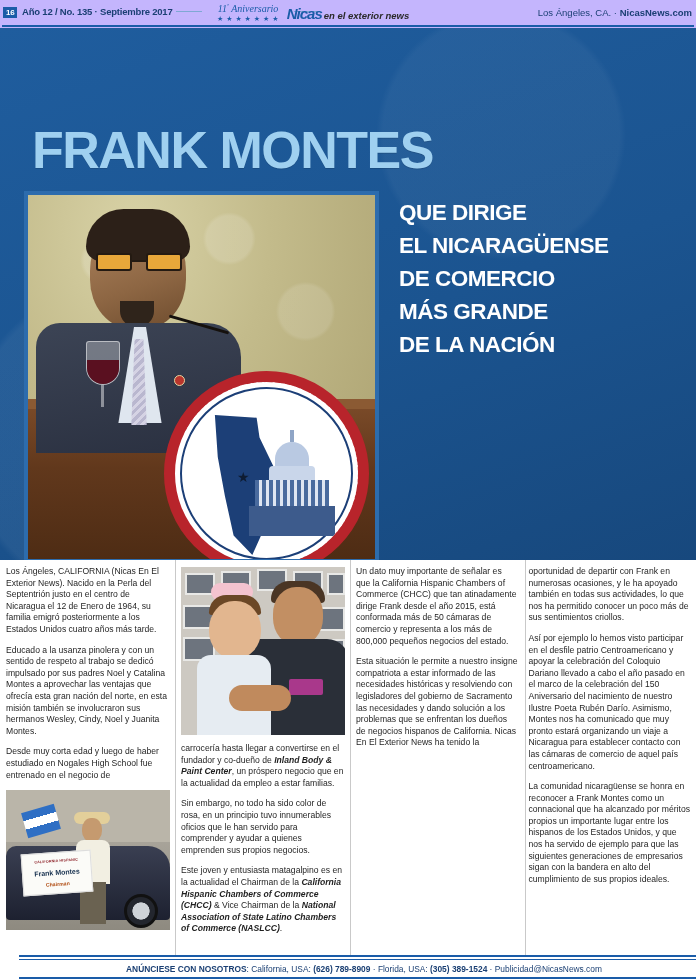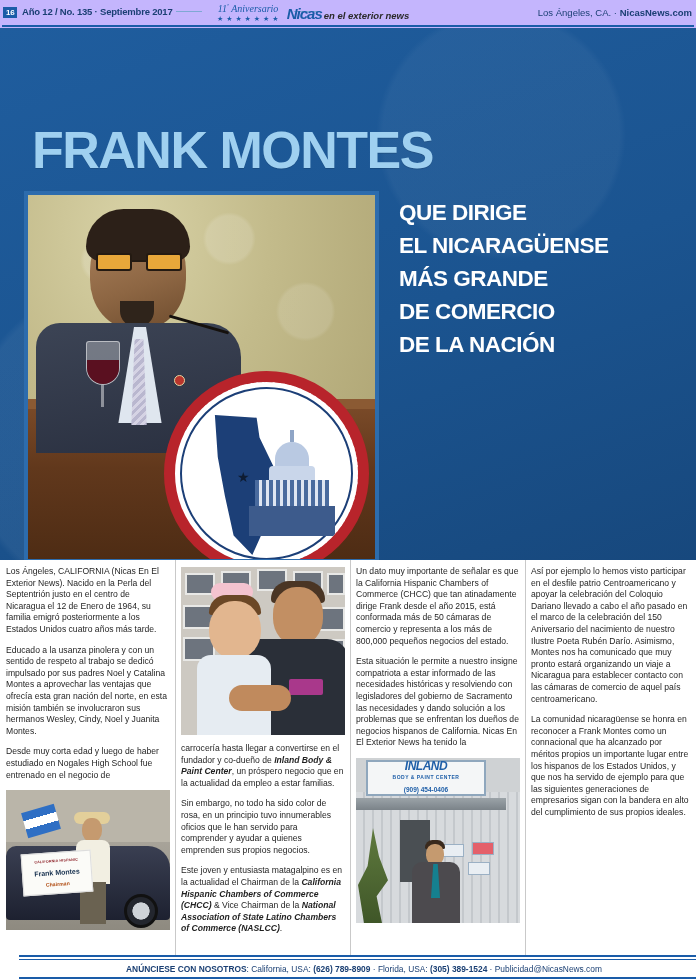--- a/index.html
+++ b/index.html
@@ -531,22 +531,22 @@
   </div>
 
   <div class="hero">
     <div class="hero-bg-swirl"></div>
 
     <div class="hero-title">FRANK MONTES</div>
 
     <div class="hero-deck">
       <div>QUE DIRIGE</div>
       <div>EL NICARAGÜENSE</div>
+      <div>DE COMERCIO</div>
       <div>MÁS GRANDE</div>
-      <div>DE COMERCIO</div>
       <div>DE LA NACIÓN</div>
     </div>
 
     <div class="hero-photo">
       <div class="ph-wall"></div>
       <div class="ph-podium">
           <div class="ph-podium-top"></div>
         </div>
 
       <div class="ph-person-head"></div>
@@ -648,42 +648,24 @@
 
         <p><span>carrocería hasta llegar a convertirse en el fundador y co-dueño de </span><i>Inland Body &amp; Paint Center</i><span>, un próspero negocio que en la actualidad da empleo a estar familias.</span></p>
         <p>Sin embargo, no todo ha sido color de rosa, en un principio tuvo innumerables oficios que le han servido para comprender y ayudar a quienes emprenden sus propios negocios.</p>
         <p><span>Este joven y entusiasta matagalpino es en la actualidad el Chairman de la </span><i>California Hispanic Chambers of Commerce (CHCC)</i><span> &amp; Vice Chairman de la </span><i>National Association of State Latino Chambers of Commerce (NASLCC)</i><span>.</span></p>
       </div>
 
       <div class="col">
         <p>Un dato muy importante de señalar es que la California Hispanic Chambers of Commerce (CHCC) que tan atinadamente dirige Frank desde el año 2015, está conformada más de 50 cámaras de comercio y representa a los más de 800,000 pequeños negocios del estado.</p>
         <p>Esta situación le permite a nuestro insigne compatriota a estar informado de las necesidades históricas y resolviendo con legisladores del gobierno de Sacramento las necesidades y dando solución a los problemas que se enfrentan los dueños de negocios hispanos de California. Nicas En El Exterior News ha tenido la</p>
 
-        <div class="inline-photo ph4">
-          <div class="p4-sky"></div>
-          <div class="p4-bldg"></div>
-          <div class="p4-awn"></div>
-          <div class="p4-sign">
-            <div class="p4-sign-brand">INLAND</div>
-            <div class="p4-sign-sub">BODY &amp; PAINT CENTER</div>
-            <div class="p4-sign-tel">(909) 454-0406</div>
-          </div>
-          <div class="p4-door"></div>
-          <div class="p4-placard" style="left:86px; top:86px;"></div>
-          <div class="p4-placard" style="left:116px; top:84px; background:#e4606a;"></div>
-          <div class="p4-placard" style="left:112px; top:104px;"></div>
-          <div class="p4-plant"></div>
-          <div class="p4-man-hair"></div>
-          <div class="p4-man-head"></div>
-          <div class="p4-man-body"></div>
-          <div class="p4-man-shirt"></div>
-        </div>
       </div>
 
       <div class="col">
+        <p>oportunidad de departir con Frank en numerosas ocasiones, y le ha apoyado también en todas sus actividades, lo que nos ha permitido conocer un poco más de sus sentimientos criollos.</p>
         <p>Así por ejemplo lo hemos visto participar en el desfile patrio Centroamericano y apoyar la celebración del Coloquio Dariano llevado a cabo el año pasado en el marco de la celebración del 150 Aniversario del nacimiento de nuestro Ilustre Poeta Rubén Darío. Asimismo, Montes nos ha comunicado que muy pronto estará organizando un viaje a Nicaragua para establecer contacto con las cámaras de comercio de aquel país centroamericano.</p>
         <p>La comunidad nicaragüense se honra en reconocer a Frank Montes como un connacional que ha alcanzado por méritos propios un importante lugar entre los hispanos de los Estados Unidos, y que nos ha servido de ejemplo para que las siguientes generaciones de empresarios sigan con la bandera en alto del cumplimiento de sus propios ideales.</p>
       </div>
 
     </div>
   </div>
 
   <div class="footer">
     <div class="footer-rule-top"></div>
     <div class="footer-rule-top2"></div>

